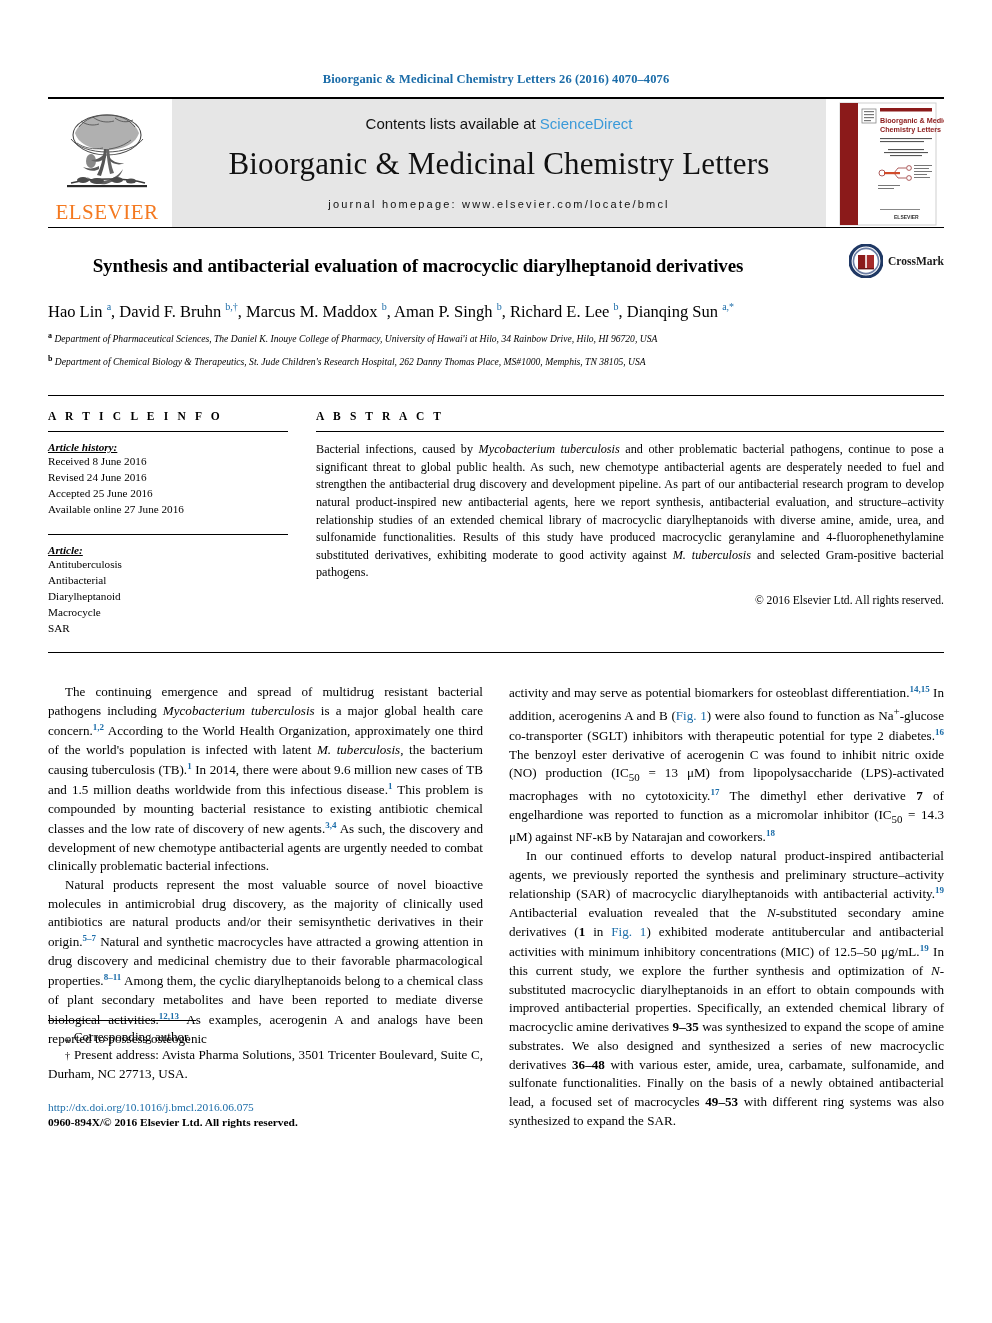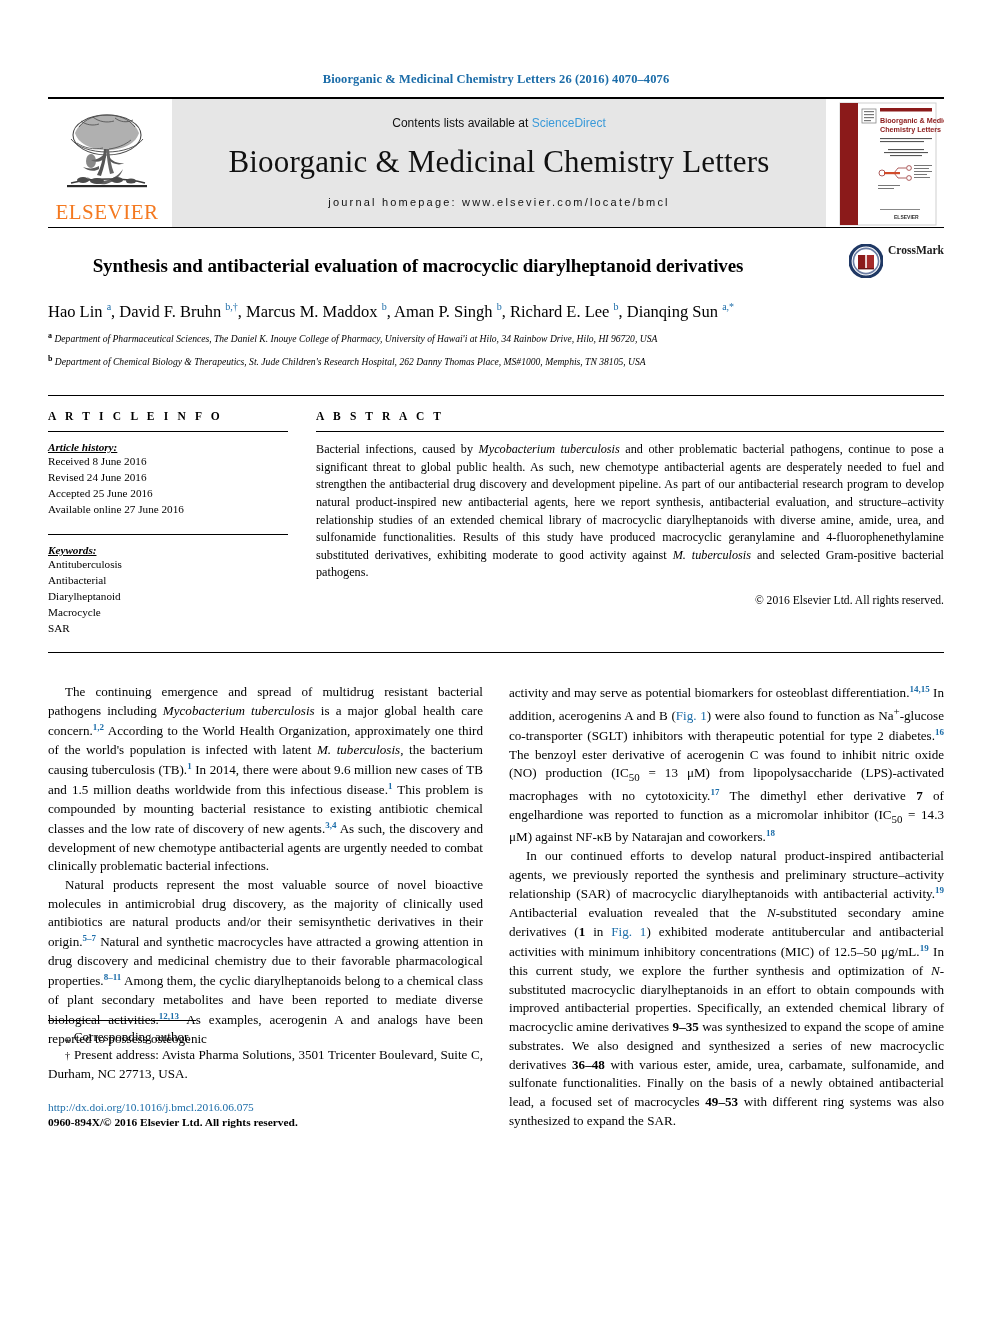--- a/index.html
+++ b/index.html
@@ -58,21 +58,21 @@
     margin-left: 6px;
     margin-right: 6px;
     display: flex;
     flex-direction: column;
     align-items: center;
     justify-content: center;
     padding: 8px 0 10px 0;
   }
   .contents-line {
     font-family: "Liberation Sans", sans-serif;
-    font-size: 12px;
+    font-size: 15px;
     color: #111;
   }
   .contents-line .sd { color: #3a9ad9; }
   .journal-title {
     font-family: "Liberation Serif", serif;
     font-size: 31px;
     color: #111;
     margin: 14px 0 16px 0;
     letter-spacing: .2px;
   }
@@ -108,20 +108,21 @@
     margin: 0;
     max-width: 740px;
     letter-spacing: -.1px;
     text-align: center;
   }
   .crossmark {
     position: absolute;
     right: 0;
     top: 16px;
     display: flex;
+    align-items: center;
     gap: 5px;
   }
   .crossmark-label {
     font-family: "Liberation Serif", serif;
     font-weight: bold;
     font-size: 11.5px;
     color: #1a1a1a;
   }
   .authors {
     font-family: "Liberation Serif", serif;
@@ -365,21 +366,21 @@
       <div class="sechead">A R T I C L E   I N F O</div>
       <div class="thin-rule"></div>
       <div class="info-sub">Article history:</div>
       <div class="info-line">Received 8 June 2016</div>
       <div class="info-line">Revised 24 June 2016</div>
       <div class="info-line">Accepted 25 June 2016</div>
       <div class="info-line">Available online 27 June 2016</div>
 
       <div class="kw-block">
         <div class="thin-rule"></div>
-        <div class="info-sub">Keywords:</div>
+        <div class="info-sub">Article:</div>
         <div class="info-line">Antituberculosis</div>
         <div class="info-line">Antibacterial</div>
         <div class="info-line">Diarylheptanoid</div>
         <div class="info-line">Macrocycle</div>
         <div class="info-line">SAR</div>
       </div>
     </div>
 
     <div class="col-abstract">
       <div class="sechead">A B S T R A C T</div>

